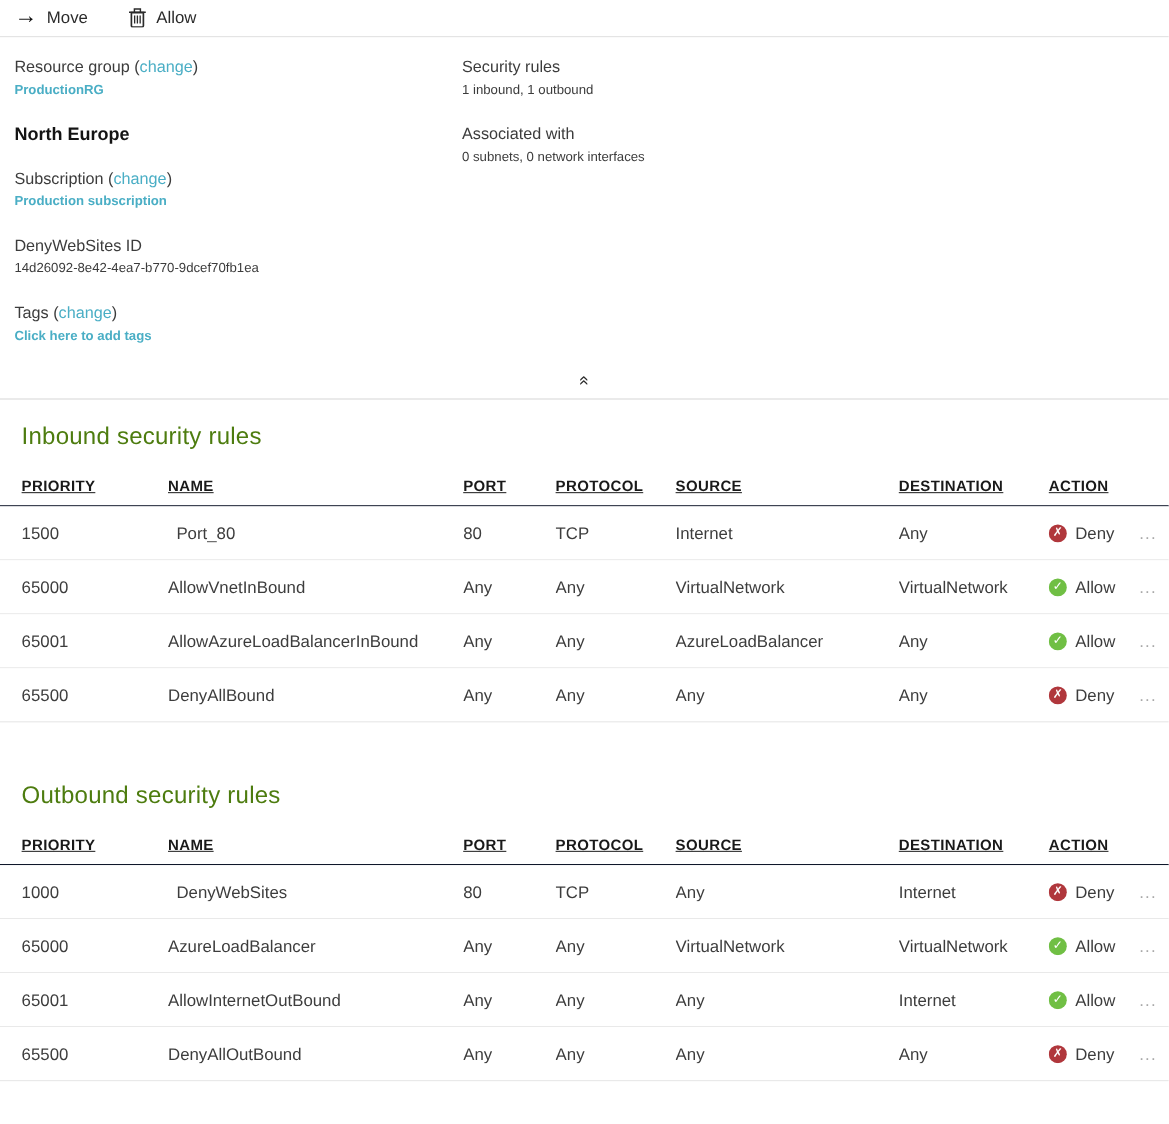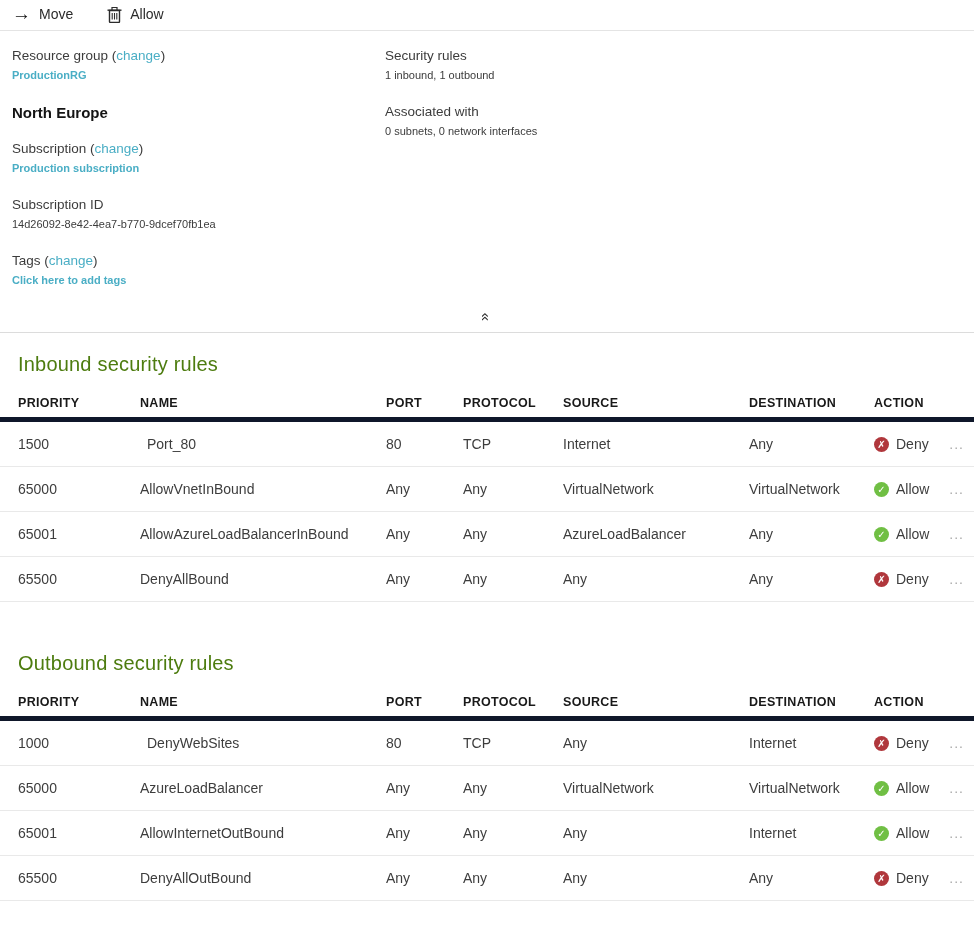--- a/index.html
+++ b/index.html
@@ -36,21 +36,21 @@
 
   
   .section-title { font-size:20px; color:#4d7c0f; padding:20px 0 0 18px; letter-spacing:.2px; }
   .section-title.outbound { padding-top:50px; }
   .rules-table { width:974px; margin-top:12px; }
   .tr, .thead {
     display:grid;
     grid-template-columns:140px 246px 77px 100px 186px 125px 1fr;
     align-items:center;
   }
-  .thead { height:34px; border-bottom:5px solid #0f172a; }
+  .thead { height:34px; border-bottom:1px solid #0f172a;text-decoration:underline; }
   .th { font-size:12.5px; font-weight:bold; color:#191919; letter-spacing:.3px; }
   .th:first-child, .td:first-child { padding-left:18px; }
   .tr { height:45px; border-bottom:1px solid #e9e9e9; background:#fff; }
   .td { font-size:14px; color:#3d3d3d; white-space:nowrap; overflow:hidden; }
   .nm-indent { padding-left:7px; }
   .action-cell { display:flex; align-items:center; justify-content:space-between;
                  padding-right:10px; }
   .action { display:flex; align-items:center; gap:7px; }
   .status-icon { width:15px; height:15px; border-radius:50%; color:#fff; font-size:10px;
                  line-height:15px; text-align:center; font-weight:bold; flex:0 0 15px; }
@@ -102,21 +102,21 @@
 
     <div class="field">
       <div class="f-label">
         <span>Subscription</span>
         <span class="paren">(</span><span class="change-link">change</span><span class="paren">)</span>
       </div>
       <div class="f-value link">Production subscription</div>
     </div>
 
     <div class="field">
-      <div class="f-label">Subscription ID</div>
+      <div class="f-label">DenyWebSites ID</div>
       <div class="f-value">14d26092-8e42-4ea7-b770-9dcef70fb1ea</div>
     </div>
 
     <div class="field">
       <div class="f-label">
         <span>Tags</span>
         <span class="paren">(</span><span class="change-link">change</span><span class="paren">)</span>
       </div>
       <div class="f-value link">Click here to add tags</div>
     </div>

